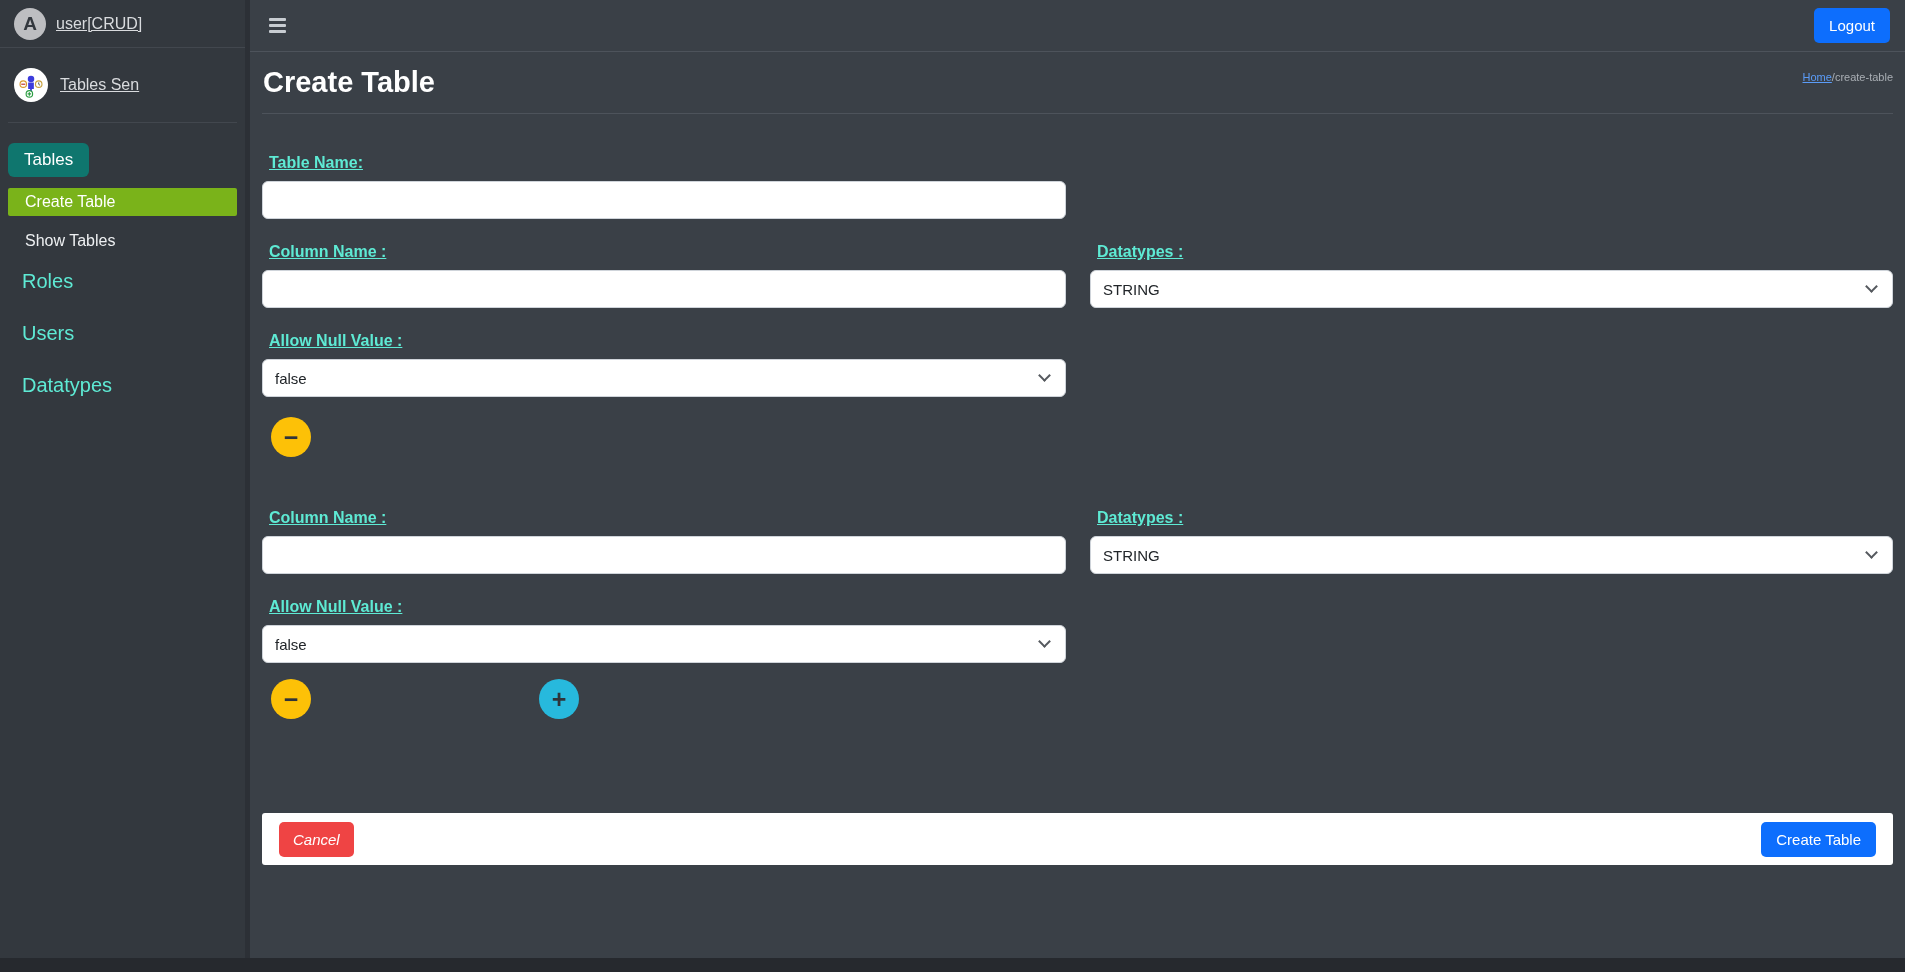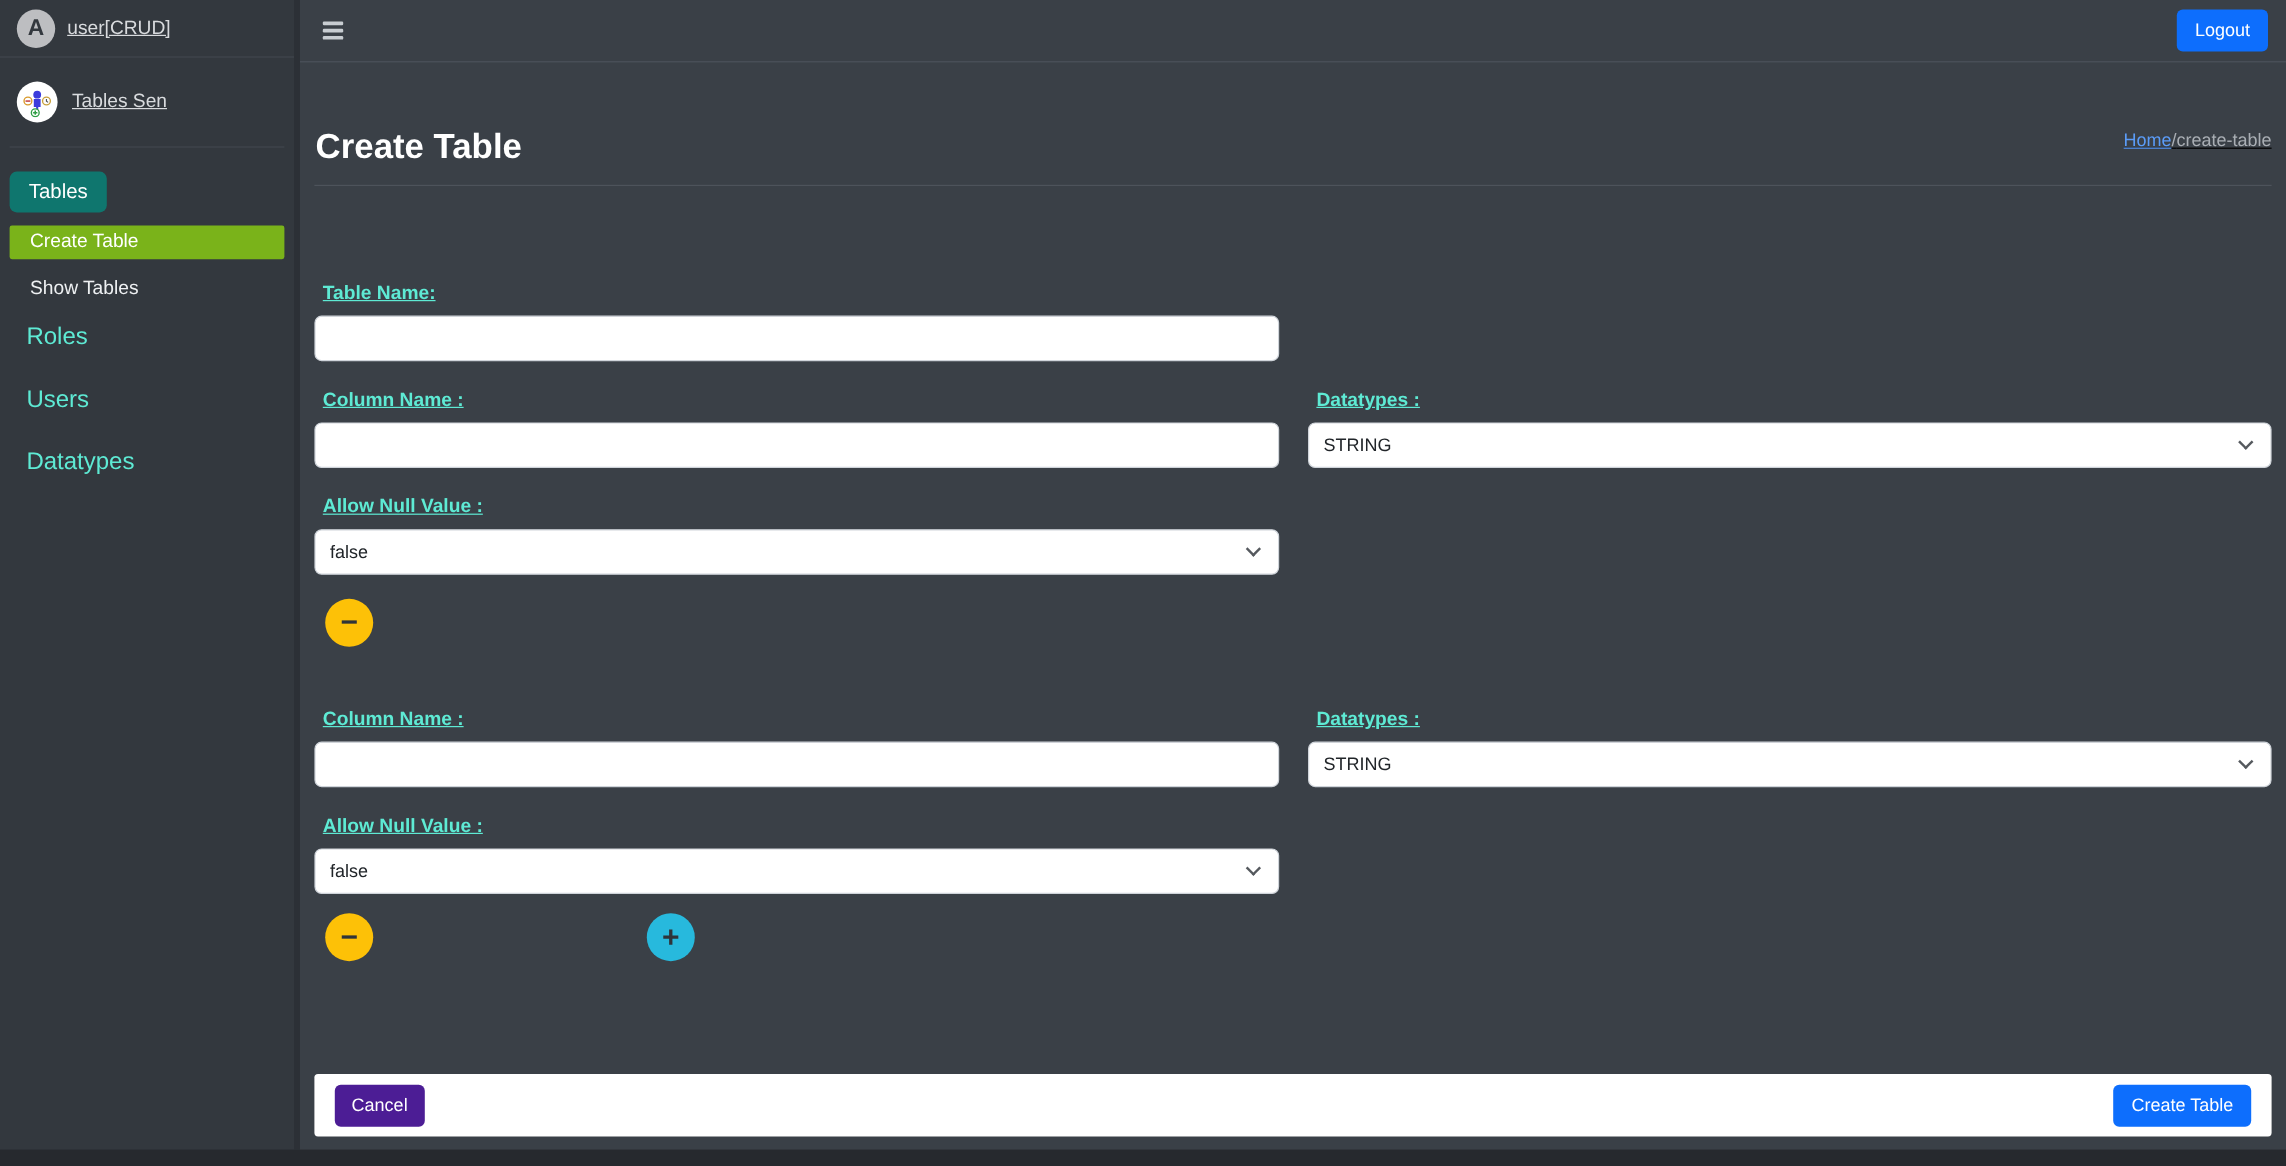--- a/index.html
+++ b/index.html
@@ -48,47 +48,47 @@
     margin-top:11px; font-size:16px; color:#eef0f2;
     padding:5px 10px 5px 17px; cursor:pointer; border-radius:2px;
   }
   .nav-item.active { background:#7ab31a; color:#fff; }
   .nav-big {
     display:block; font-size:20px; color:#5eead4; padding:15px 14px 14px 14px;
     cursor:pointer;
   }
 
   
-  .main { flex:1; background:#3a4047; display:flex; flex-direction:column;gap:41px; }
+  .main { flex:1; background:#3a4047; display:flex; flex-direction:column; }
   .topbar {
     height:52px; display:flex; align-items:center; justify-content:space-between;
     padding:0 15px; border-bottom:1px solid #4d535b;
   }
   .hamburger { display:flex; flex-direction:column; gap:3px; cursor:pointer; padding:4px; }
   .hamburger i { display:block; width:17px; height:3px; background:#c8cdd2; border-radius:1px; }
   .btn { border:none; cursor:pointer; border-radius:5px; color:#fff; font-size:15px; }
   .btn-blue { background:#0d6efd; padding:9px 15px; }
-  .btn-red  { background:#4c1d95; padding:9px 14px; }
+  .btn-red  { background:#ef4444; padding:9px 14px;font-style:italic; }
 
   .banner {
     margin:0 12px; height:74px; border-bottom:1px solid #4d535b;
     display:flex; align-items:center; justify-content:center;
   }
   .banner-title {
     position:relative; left:-125px;
     font-size:34px; font-weight:700; color:#7ec626; letter-spacing:0;
   }
   .banner-title .bracket { color:#ffffff; }
 
   .page-header {
     margin:0 12px; height:62px; border-bottom:1px solid #4d535b;
     display:flex; align-items:center; justify-content:space-between;
   }
   .page-heading { font-size:29px; font-weight:700; color:#ffffff; padding-left:1px; }
-  .breadcrumb { font-size:15px; padding-bottom:12px;text-decoration:underline; }
+  .breadcrumb { font-size:11px; padding-bottom:12px; }
   .breadcrumb .home { color:#5b9cf8; text-decoration:underline; cursor:pointer; }
   .breadcrumb .sep, .breadcrumb .current { color:#a9aeb4; }
 
   .content { flex:1; padding:0 12px; }
   .form-area { margin-top:40px; }
   .form-label {
     display:block; color:#5eead4; font-weight:700; font-size:16px;
     margin:0 0 9px 7px;
     text-decoration:underline;
   }

